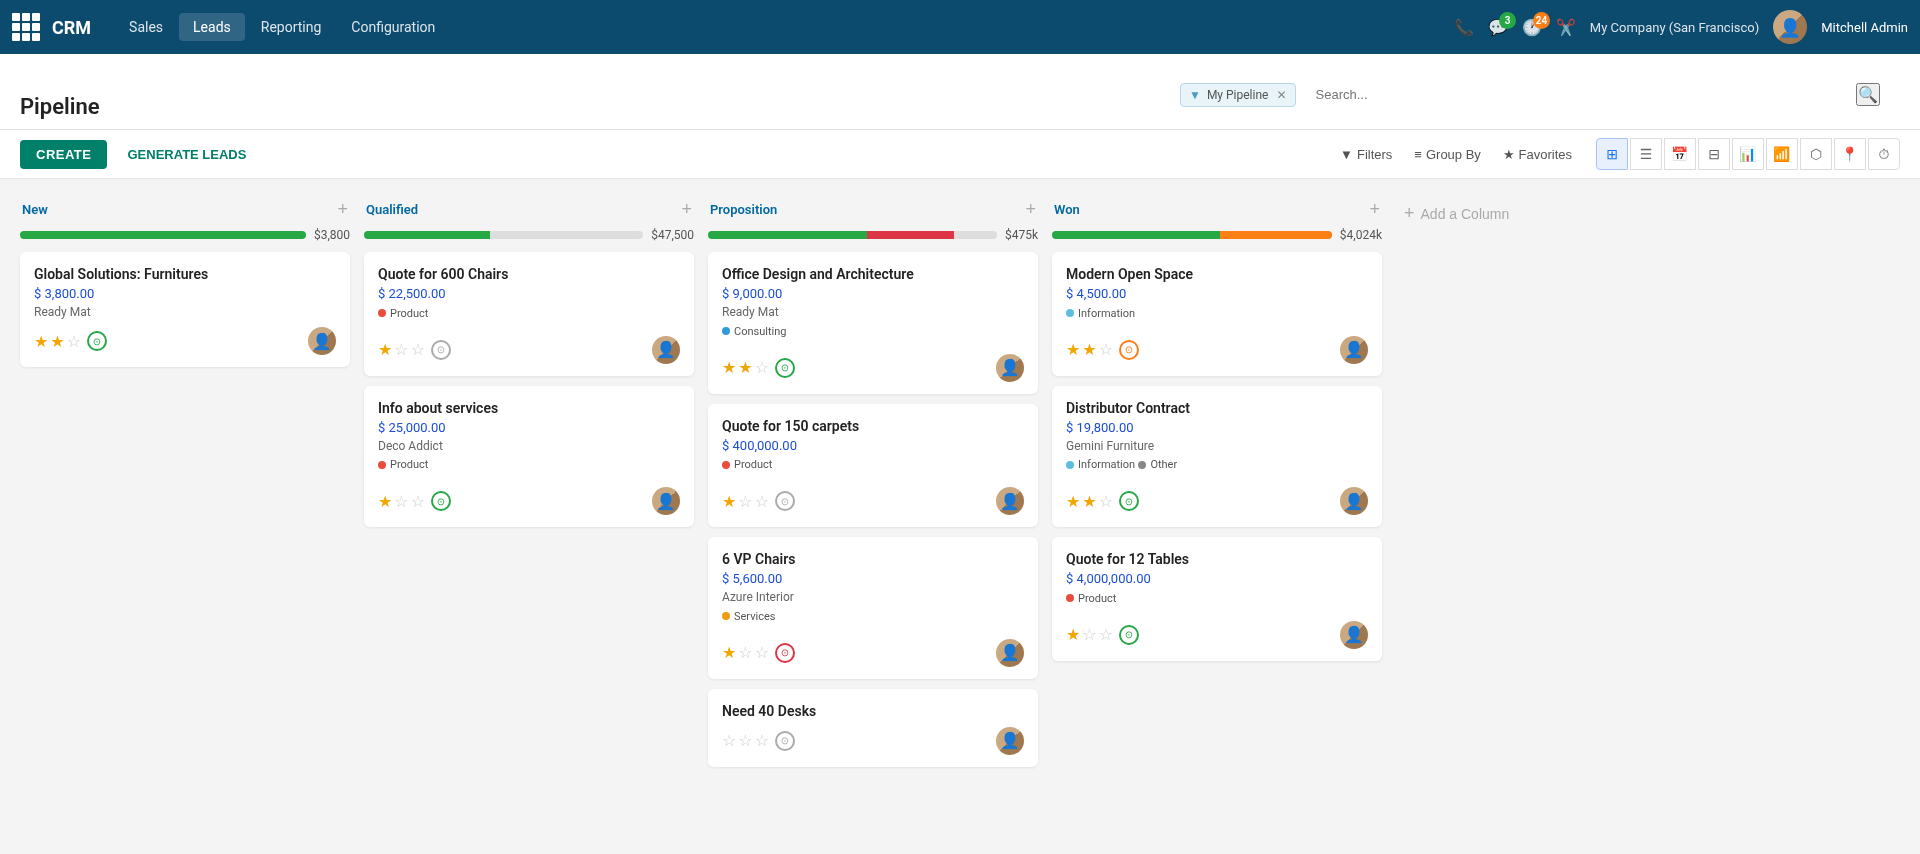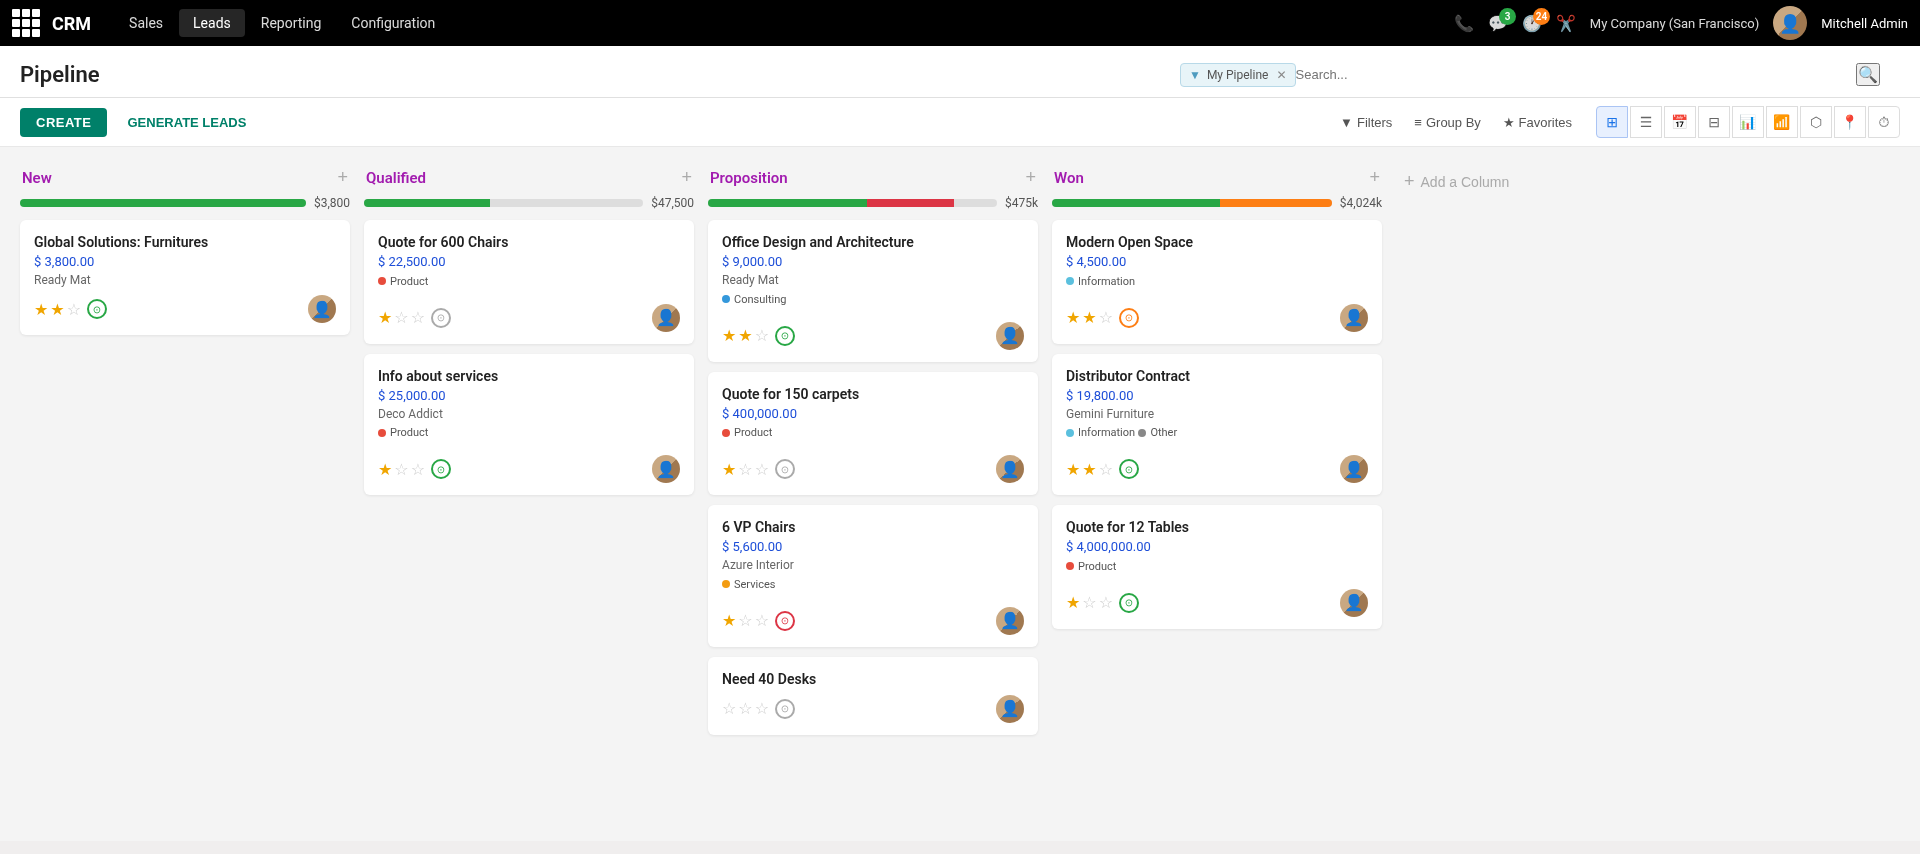--- a/index.html
+++ b/index.html
@@ -1,22 +1,22 @@
 <!DOCTYPE html>
 <html><head>
   <meta charset="utf-8">
   <style>
     * { box-sizing: border-box; margin: 0; padding: 0; }
     body { font-family: -apple-system, BlinkMacSystemFont, 'Segoe UI', Roboto, sans-serif; background: #f0eeee; font-size: 13px; color: #333; }
 
     
     .topnav {
-      background: #000000;
+      background: #0c4a6e;
       color: white;
-      height: 46px;
+      height: 54px;
       display: flex;
       align-items: center;
       padding: 0 12px;
       gap: 4px;
     }
     .topnav-grid {
       display: grid;
       grid-template-columns: repeat(3,8px);
       grid-template-rows: repeat(3,8px);
       gap: 2px;
@@ -58,21 +58,21 @@
 
     
     .subheader {
       padding: 16px 20px 10px;
       display: flex;
       align-items: center;
       justify-content: space-between;
       background: white;
       border-bottom: 1px solid #e0e0e0;
     }
-    .page-title { font-size: 22px; font-weight: 600; color: #222; }
+    .page-title { font-size: 22px; font-weight: 600; color: #222; margin-top: 24px; }
     .search-bar {
       display: flex;
       align-items: center;
       flex: 1;
       max-width: 700px;
       margin: 0 20px;
     }
     .filter-tag {
       background: #e8f4f8;
       border: 1px solid #b8d9e8;
@@ -90,21 +90,21 @@
       flex: 1;
       display: flex;
       align-items: center;
     }
     .search-input {
       border: none;
       outline: none;
       font-size: 13px;
       color: #888;
       width: 100%;
-      padding: 4px 0;
+      padding: 4px 20px;
     }
     .search-icon-btn { color: #888; font-size: 16px; cursor: pointer; }
 
     
     .action-bar {
       padding: 8px 20px;
       display: flex;
       align-items: center;
       justify-content: space-between;
       background: white;
@@ -165,21 +165,21 @@
       margin-right: 14px;
       display: flex;
       flex-direction: column;
     }
     .kanban-column-header {
       display: flex;
       align-items: center;
       justify-content: space-between;
       padding: 4px 2px 8px;
     }
-    .column-title { font-size: 15px; font-weight: 600; color: #a21caf; }
+    .column-title { font-size: 13px; font-weight: 600; color: #0369a1; }
     .column-add-btn { color: #aaa; font-size: 18px; cursor: pointer; background: none; border: none; }
     .progress-row {
       display: flex;
       align-items: center;
       gap: 8px;
       margin-bottom: 10px;
     }
     .progress-bar-wrap {
       flex: 1;
       height: 8px;

